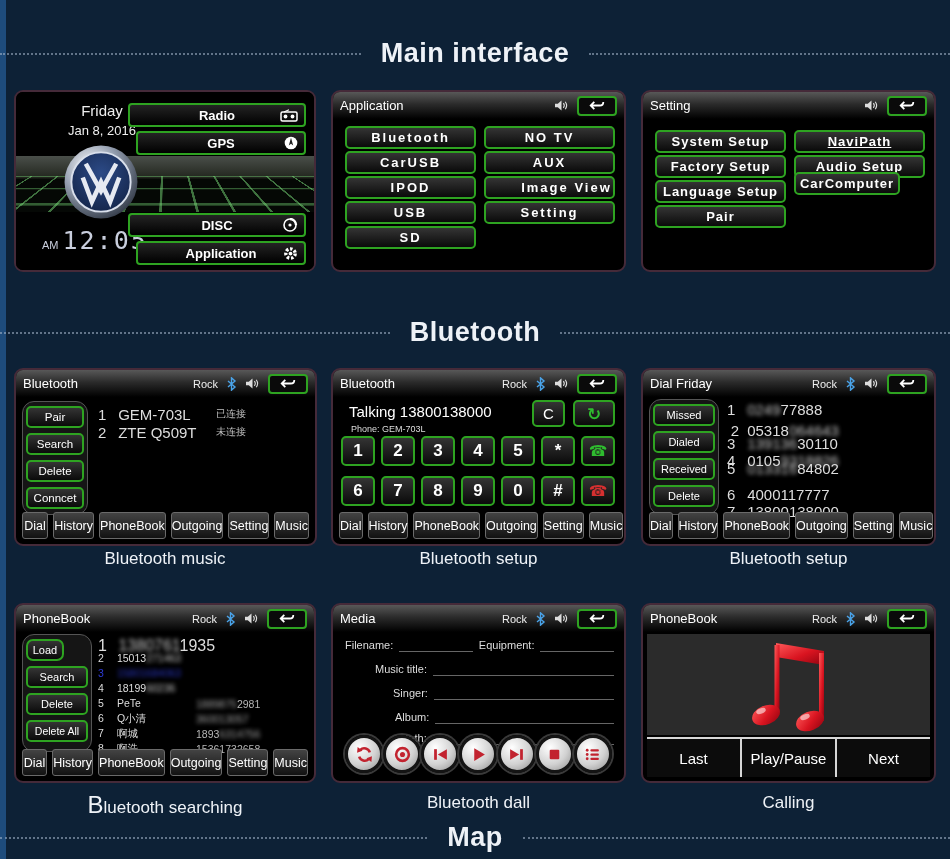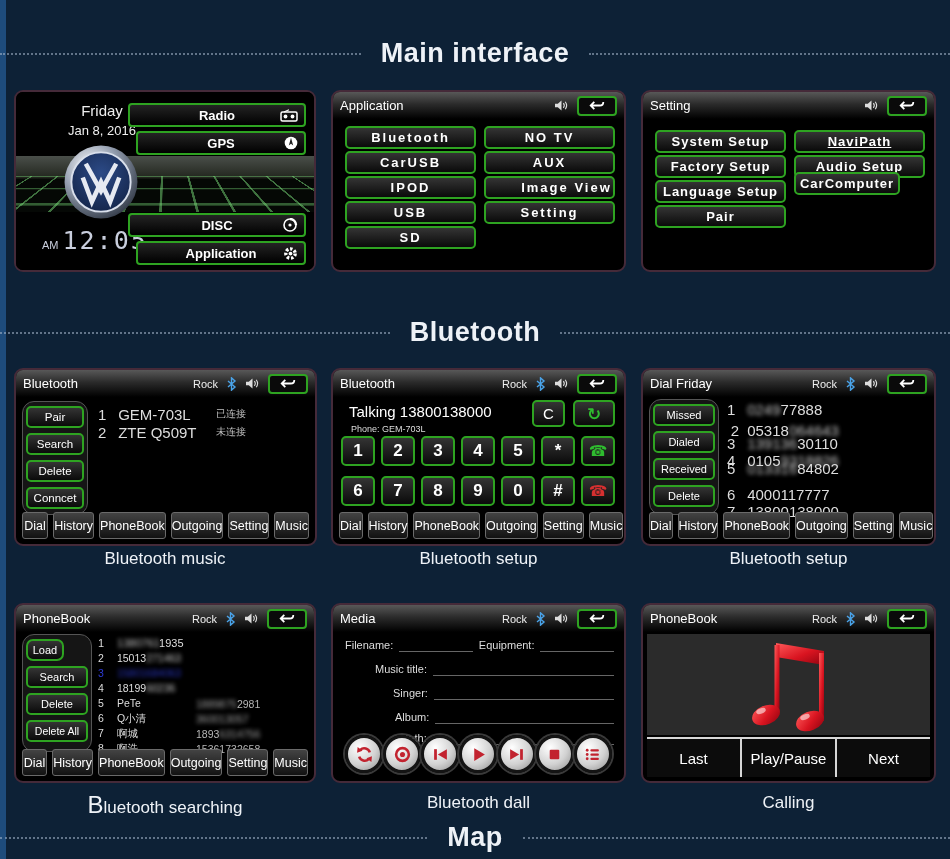--- a/index.html
+++ b/index.html
@@ -434,21 +434,21 @@
           <path d="M7 2 L3 6 L7 10 M3 6 H13 q4 0 4 -4" stroke="#fff" stroke-width="2" fill="none"></path>
         </svg>
     </span>
   </div>
   <div class="sidepanel" style="left:6px;top:29px;width:70px;height:118px;"></div>
   <div class="gbtn" style="left:10px;top:34px;width:38px;height:22px;font-size:11px;border-radius:7px;">Load</div>
   <div class="gbtn" style="left:10px;top:61px;width:62px;height:22px;font-size:11px;">Search</div>
   <div class="gbtn" style="left:10px;top:88px;width:62px;height:22px;font-size:11px;">Delete</div>
   <div class="gbtn" style="left:10px;top:115px;width:62px;height:22px;font-size:10.5px;">Delete All</div>
 
-  <div class="lrow" style="left:82px;top:32px;font-size:11px;">
+  <div class="lrow" style="left:82px;top:32px;font-size:16px;">
     <span class="idx">1</span>
     <span class="blur">1380761</span><span>1935</span>
   </div>
   <div class="lrow" style="left:82px;top:47px;font-size:10.5px;">
     <span class="idx">2</span>
     <span>15013</span><span class="blur">271463</span>
   </div>
   <div class="lrow sel" style="left:82px;top:62px;font-size:10.5px;">
     <span class="idx">3</span>
     <span class="blur">15801684063</span>

